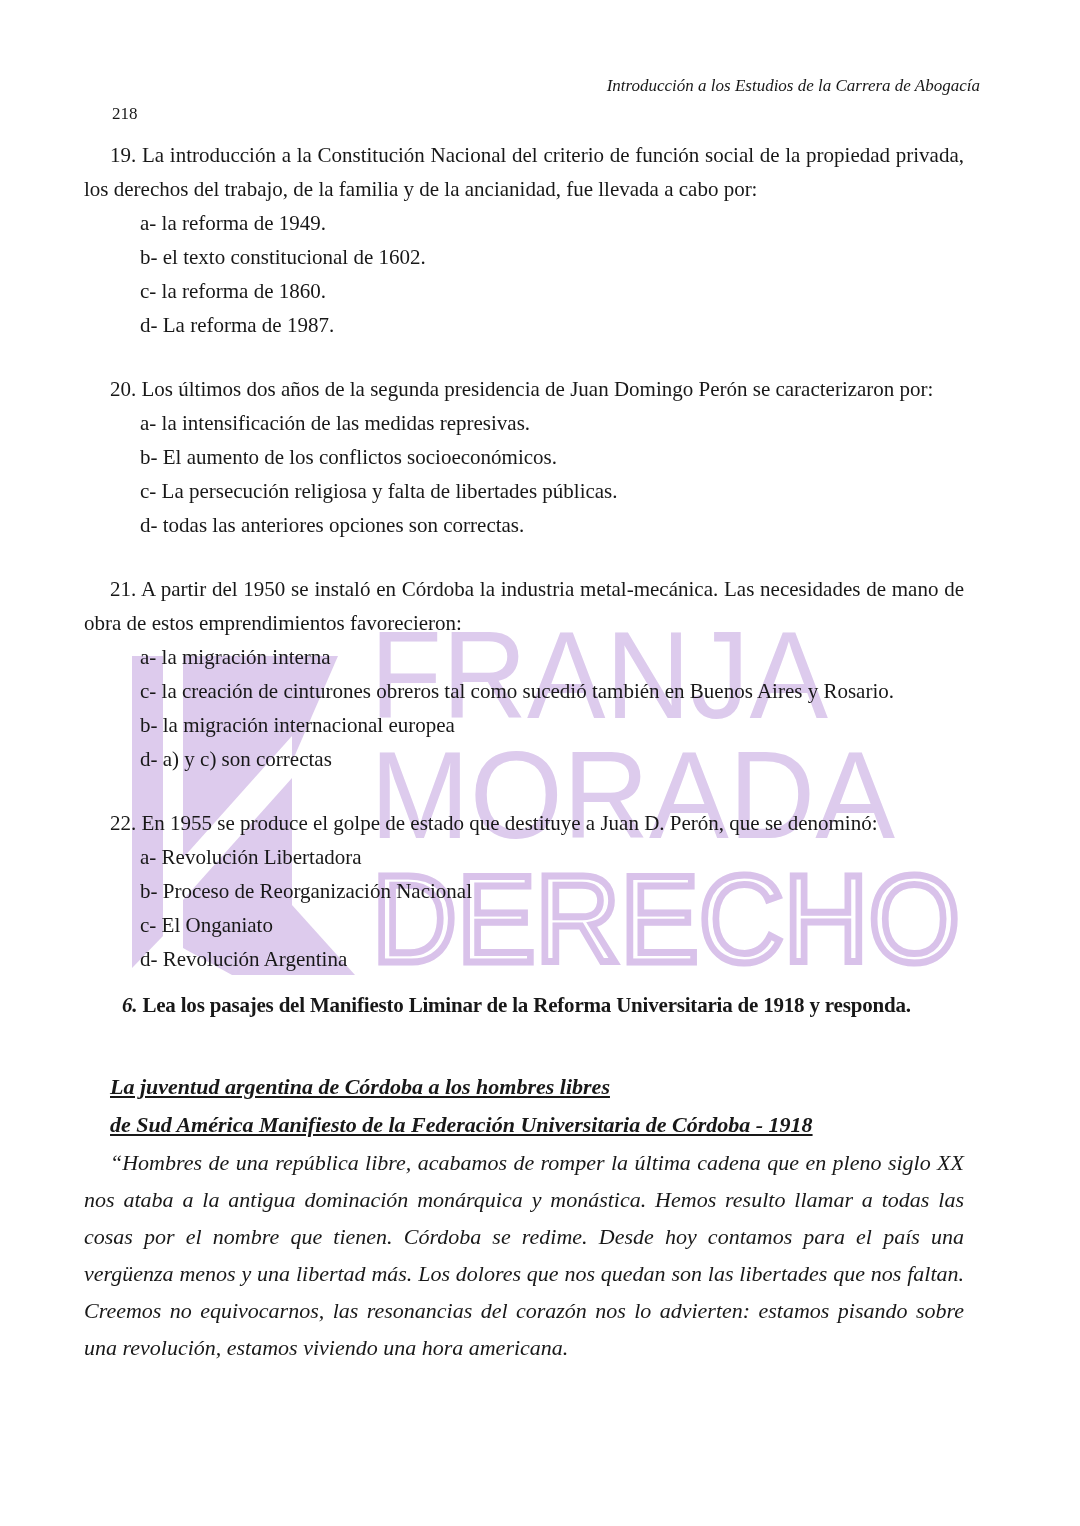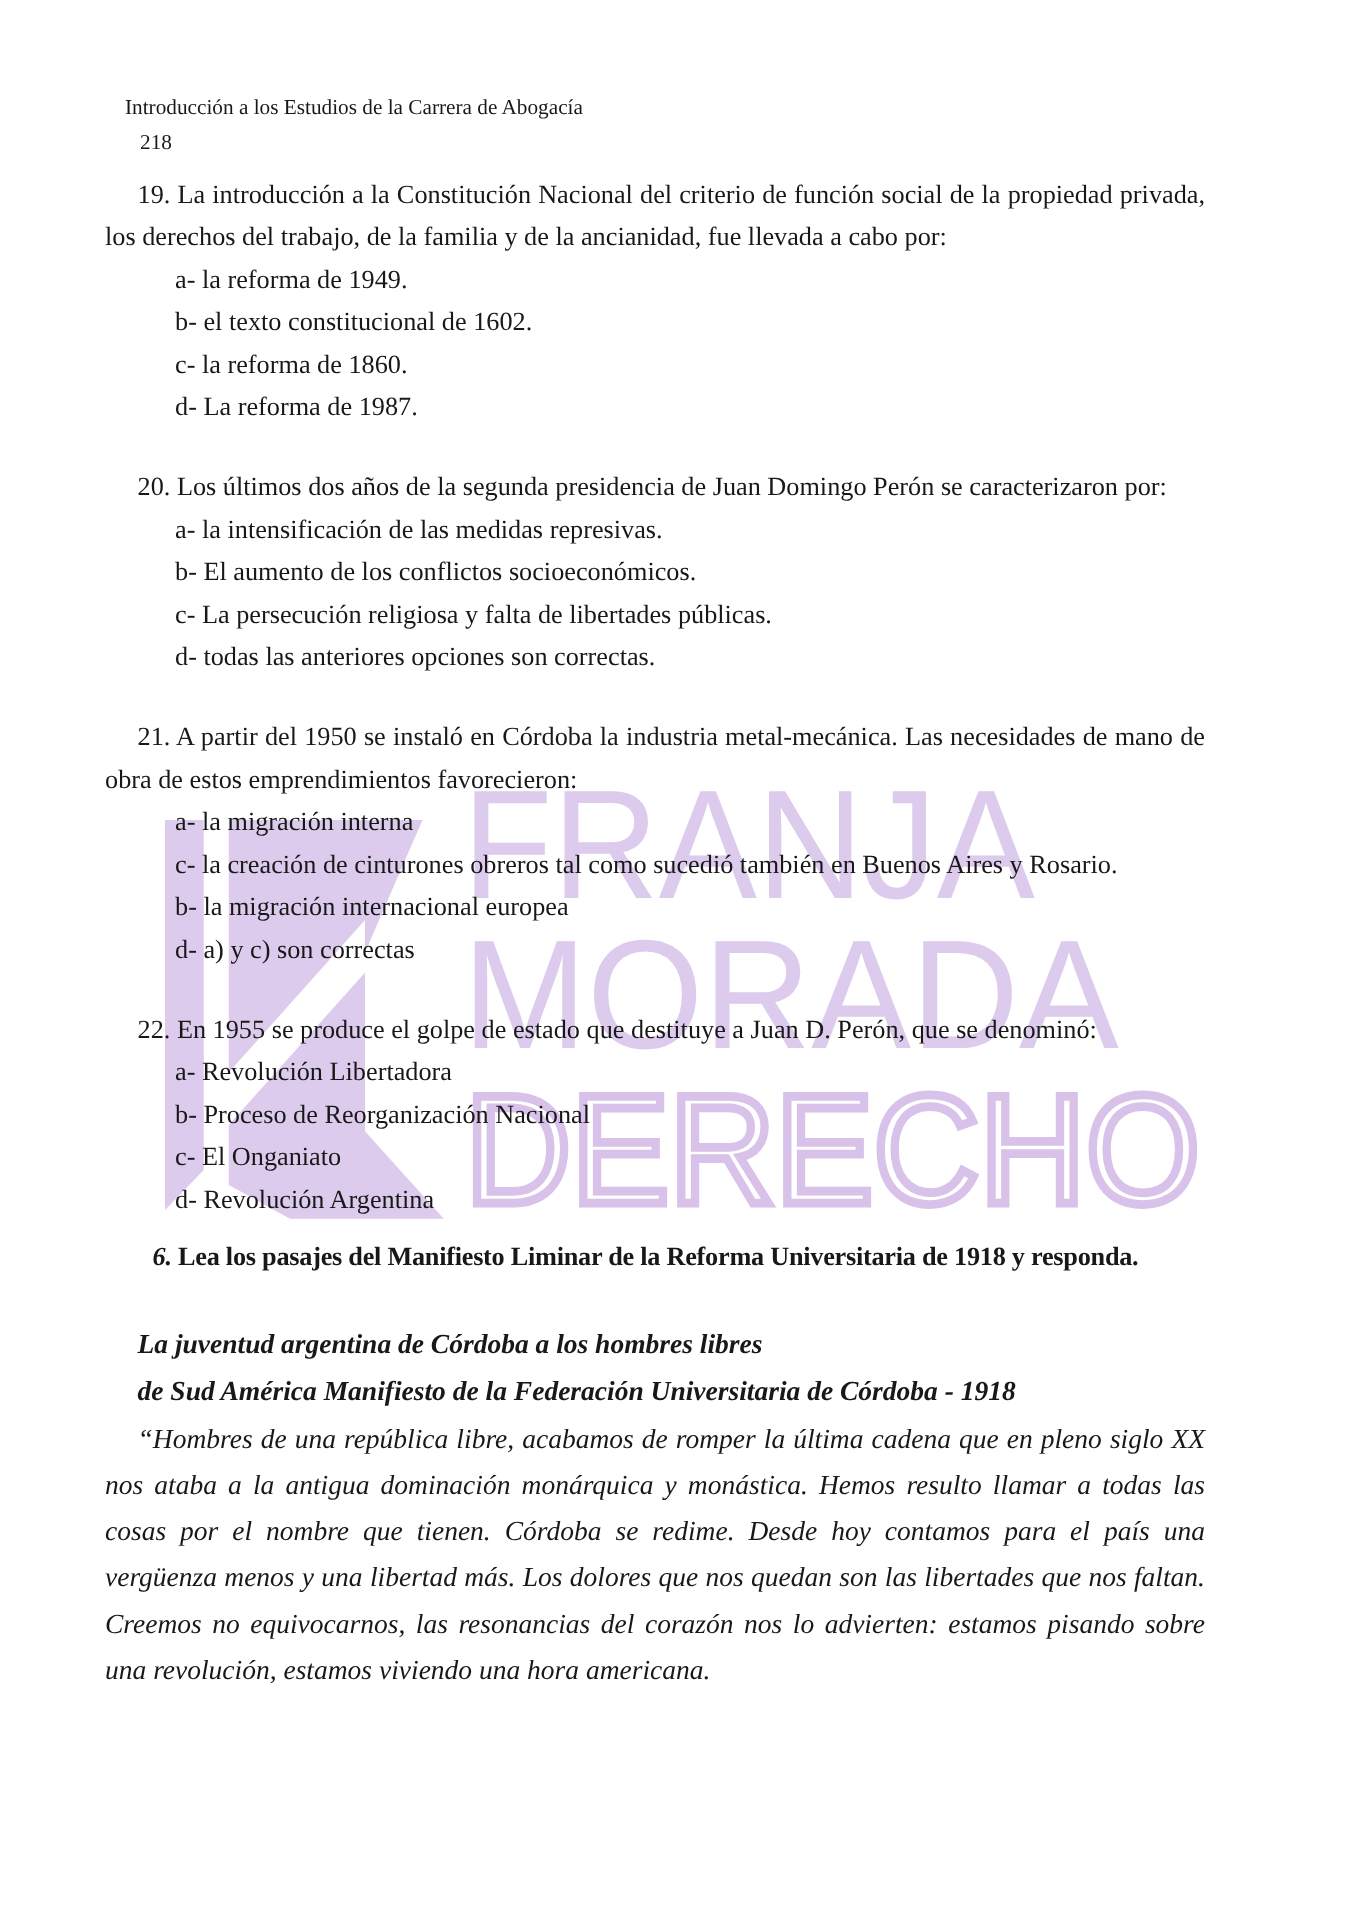--- a/index.html
+++ b/index.html
@@ -13,31 +13,31 @@
   }
   .watermark-layer {
     position: absolute; inset: 0; z-index: 0;
     pointer-events: none;
   }
   .page-header {
     position: absolute; top: 76px; left: 100px; right: 100px;
     height: 24px; font-size: 17px; z-index: 1;
   }
   .page-number { position: absolute; left: 12px; top: 0; margin-top: 28px; }
-  .running-title { position: absolute; left: 0; right: 0; top: 0; text-align: left; }
+  .running-title { position: absolute; left: 0; right: 0; top: 0; text-align: right; font-style: italic; }
   .content {
     position: absolute; top: 138px; left: 84px; width: 880px; z-index: 1;
     font-size: 21px; line-height: 34px;
   }
   .q-text { margin: 0; text-align: justify; text-indent: 26px; }
   .opts { padding-left: 56px; }
   .opt { margin: 0; }
   .mt30 { margin-top: 30px; }
   .mt32 { margin-top: 32px; }
-  .mt34 { margin-top: 34px; }
+  .mt34 { margin-top: 46px; text-decoration: underline; }
   .mt28 { margin-top: 28px; }
   .h6 { margin: 12px; font-weight: bold; white-space: nowrap; text-indent: 26px; letter-spacing: -0.2px; }
   .it { font-style: italic; }
   .manifesto-title { margin: 0; padding-left: 26px; font-size: 22px; line-height: 38px;
     font-weight: bold; font-style: italic; }
   .quote { margin: 0; font-size: 22px; line-height: 37px; font-style: italic;
     text-align: justify; text-indent: 26px; }
 </style>
 </head>
 <body>

